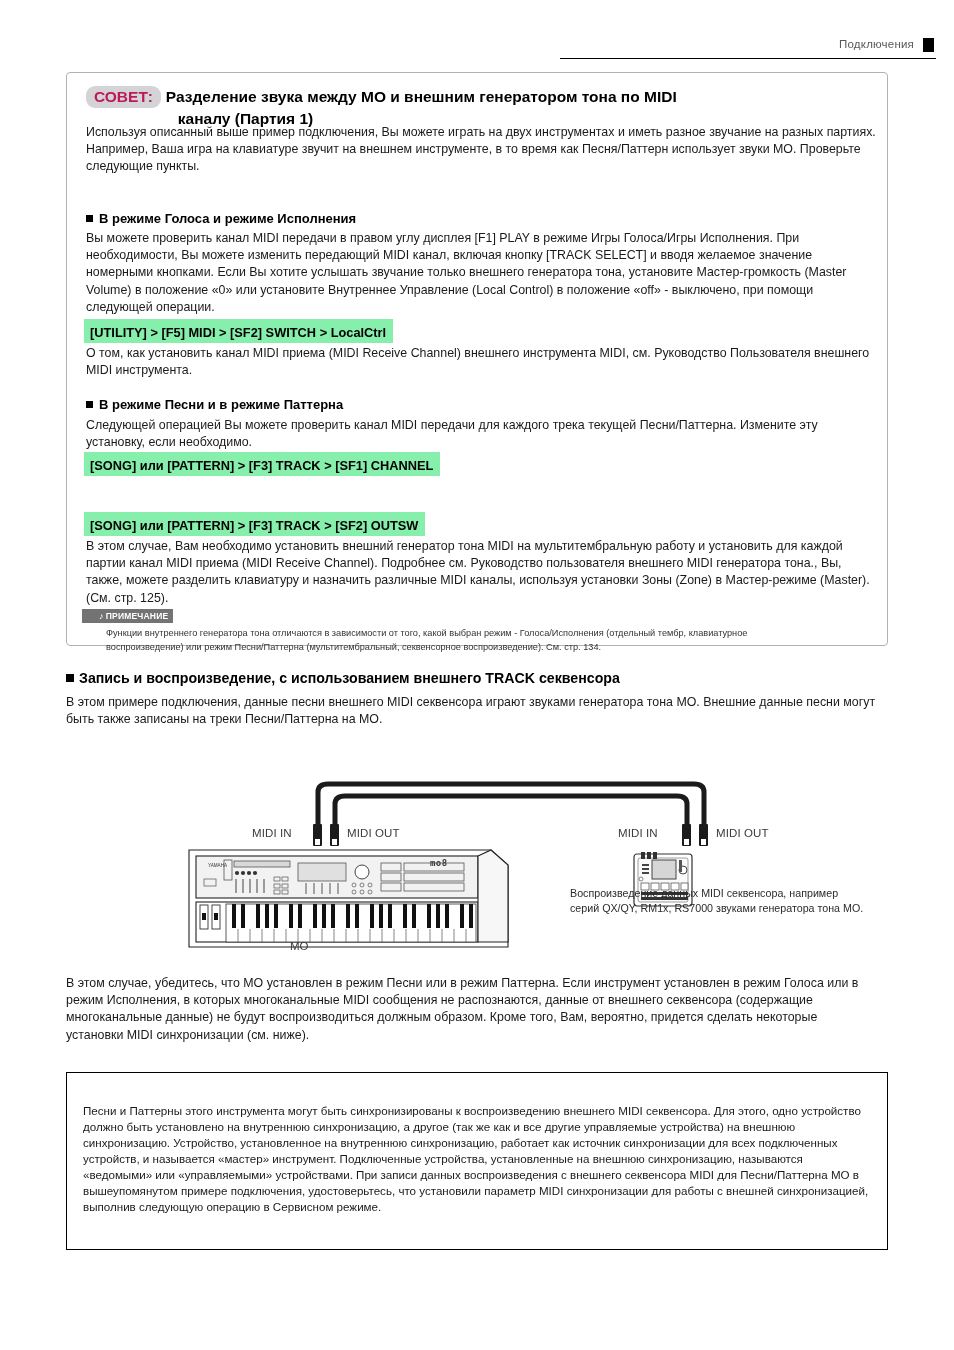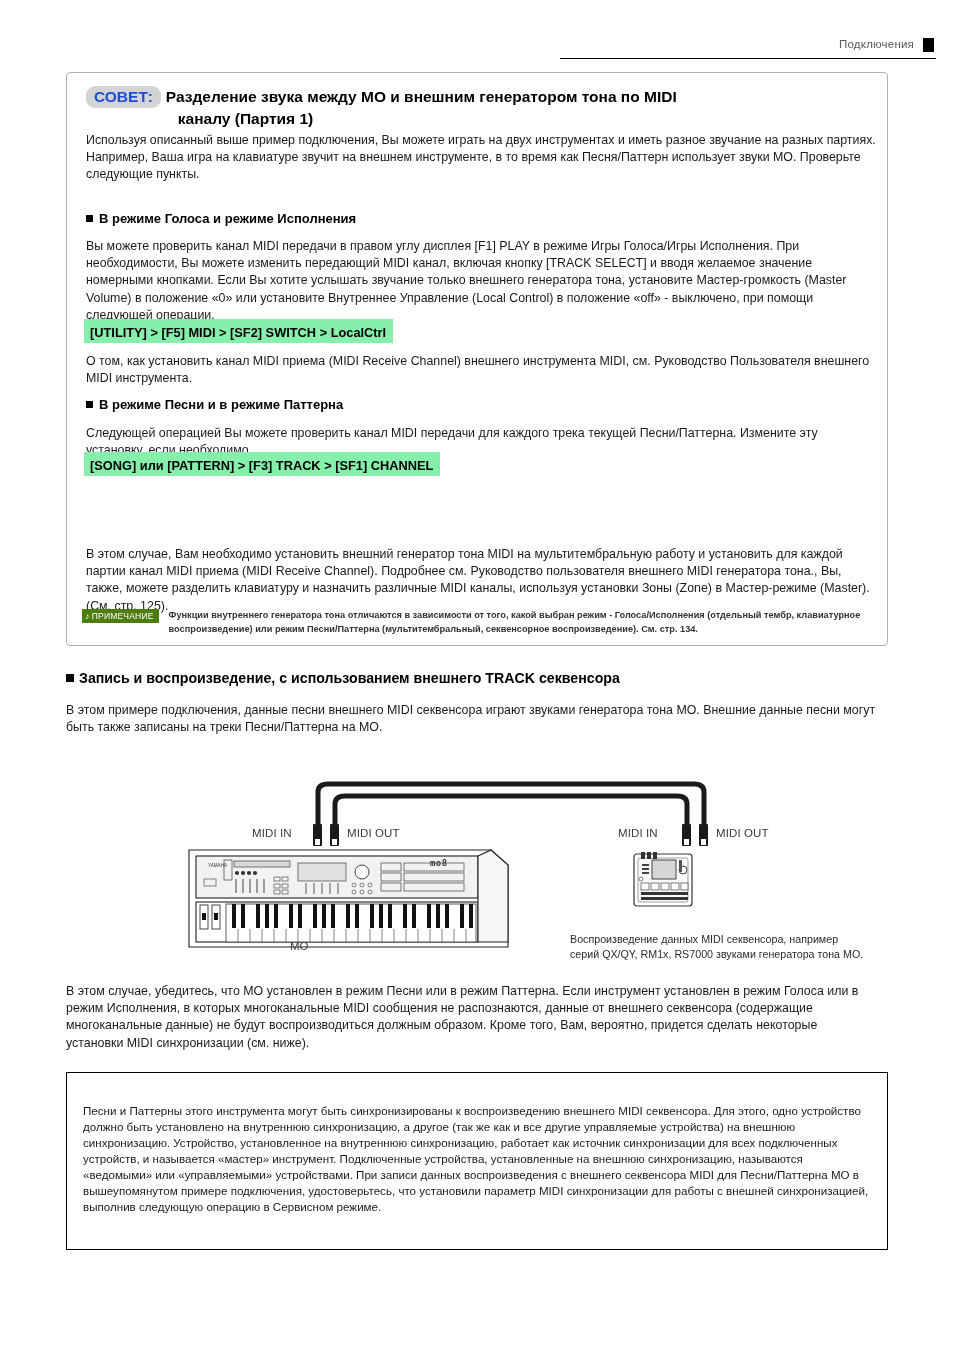--- a/index.html
+++ b/index.html
@@ -34,33 +34,33 @@
     border:1.5px solid #b3b3b5;border-radius:4px;background:#fff;
     box-sizing:border-box;
   }
   .tip-head{
     position:absolute;left:20px;top:16px;right:18px;
   }
   .tip-badge{
     display:inline-block;
     background:#d4d4d6;border-radius:9px;
     padding:1px 8px 2px 8px;
-    font-size:15.5px;font-weight:bold;color:#1d4ed8;
+    font-size:15.5px;font-weight:bold;color:#be185d;
     vertical-align:top;
     line-height:19px;
   }
   .tip-title{
     display:inline-block;
     font-size:15.5px;font-weight:bold;line-height:22px;
     margin-left:5px;width:700px;vertical-align:top;
   }
   .tip-title .l2{display:block;}
 
   .body-txt{
-    font-size:12.4px;line-height:17.2px;color:#1a1a1a;margin-top:8px;
+    font-size:12.4px;line-height:17.2px;color:#1a1a1a;
   }
   .sub-h{
     font-size:13px;font-weight:bold;color:#000;
   }
   .sq{
     display:inline-block;width:7px;height:7px;background:#000;
     margin-right:6px;vertical-align:1px;
   }
   .path{
     display:inline-block;background:#86efac;
@@ -78,29 +78,29 @@
   .path2{position:absolute;left:84px;top:452px;}
   .p5{position:absolute;left:86px;top:478px;width:790px;}
   .path3{position:absolute;left:84px;top:512px;}
   .p6{position:absolute;left:86px;top:538px;width:790px;}
 
   
   .note{
     position:absolute;left:82px;top:609px;width:800px;
   }
   .note-badge{
-    display:inline-block;background:#4d7c0f;color:#fff;
-    font-size:8.5px;font-weight:normal;letter-spacing:.2px;
-    padding:2px 5px 2px 3px;vertical-align:top;
+    display:inline-block;background:#737373;color:#fff;
+    font-size:8.5px;font-weight:bold;letter-spacing:.2px;
+    padding:2px 5px 2px 17px;vertical-align:top;
     line-height:10px;
   }
   .note-badge .nglyph{color:#fff;font-size:9px;margin-right:2px;}
   .note-txt{
-    display:inline-block;width:700px;margin-left:10px;vertical-align:top;
-    font-size:9.2px;line-height:13.5px;color:#333;font-weight:bold;
+    display:inline-block;width:700px;margin-left:24px;vertical-align:top;
+    font-size:9.2px;line-height:13.5px;color:#333;
   }
 
   
   .sec-head{
     position:absolute;left:66px;top:670px;
     font-size:14.2px;font-weight:bold;
   }
   .sec-head .sq{width:8px;height:8px;margin-right:5px;}
   .sec-p{position:absolute;left:66px;top:694px;width:812px;}
 
@@ -112,21 +112,21 @@
   .plug{
     position:absolute;width:9px;height:22px;background:#1b1b1b;
     border-radius:1px;
   }
   .plug .tip{
     position:absolute;left:1px;bottom:0;width:7px;height:8px;background:#fff;
     border:1px solid #1b1b1b;box-sizing:border-box;
   }
 
   .caption{
-    position:absolute;left:570px;top:932px;width:300px;
+    position:absolute;left:570px;top:886px;width:300px;
     font-size:10.7px;line-height:14.5px;color:#2b2b2b;
   }
   .mo-label{
     position:absolute;left:290px;top:940px;font-size:11.5px;color:#3b3b3b;
   }
 
   
   .p7{position:absolute;left:66px;top:975px;width:812px;}
 
   
@@ -172,20 +172,23 @@
 
   <div class="sub-h h2b">
     <span class="sq"></span><span>В режиме Песни и в режиме Паттерна</span>
   </div>
   <div class="body-txt p4">Следующей операцией Вы можете проверить канал MIDI передачи для каждого трека текущей Песни/Паттерна. Измените эту установку, если необходимо.</div>
 
   <div class="path2">
     <span class="path">[SONG] или [PATTERN] &gt; [F3] TRACK &gt; [SF1] CHANNEL</span>
   </div>
 
+  <div class="path3">
+    <span class="path">[SONG] или [PATTERN] &gt; [F3] TRACK &gt; [SF2] OUTSW</span>
+  </div>
   <div class="body-txt p6">В этом случае, Вам необходимо установить внешний генератор тона MIDI на мультитембральную работу и установить для каждой партии канал MIDI приема (MIDI Receive Channel). Подробнее см. Руководство пользователя внешнего MIDI генератора тона., Вы, также, можете разделить клавиатуру и назначить различные MIDI каналы, используя установки Зоны (Zone) в Мастер-режиме (Master). (См. стр. 125).</div>
 
   <div class="note">
     <span class="note-badge"><span class="nglyph">♪</span><span>ПРИМЕЧАНИЕ</span></span><span class="note-txt">Функции внутреннего генератора тона отличаются в зависимости от того, какой выбран режим - Голоса/Исполнения (отдельный тембр, клавиатурное воспроизведение) или режим Песни/Паттерна (мультитембральный, секвенсорное воспроизведение). См. стр. 134.</span>
   </div>
 
   <div class="sec-head">
     <span class="sq"></span><span>Запись и воспроизведение, с использованием внешнего TRACK секвенсора</span>
   </div>
   <div class="body-txt sec-p">В этом примере подключения, данные песни внешнего MIDI секвенсора играют звуками генератора тона MO. Внешние данные песни могут быть также записаны на треки Песни/Паттерна на MO.</div>

